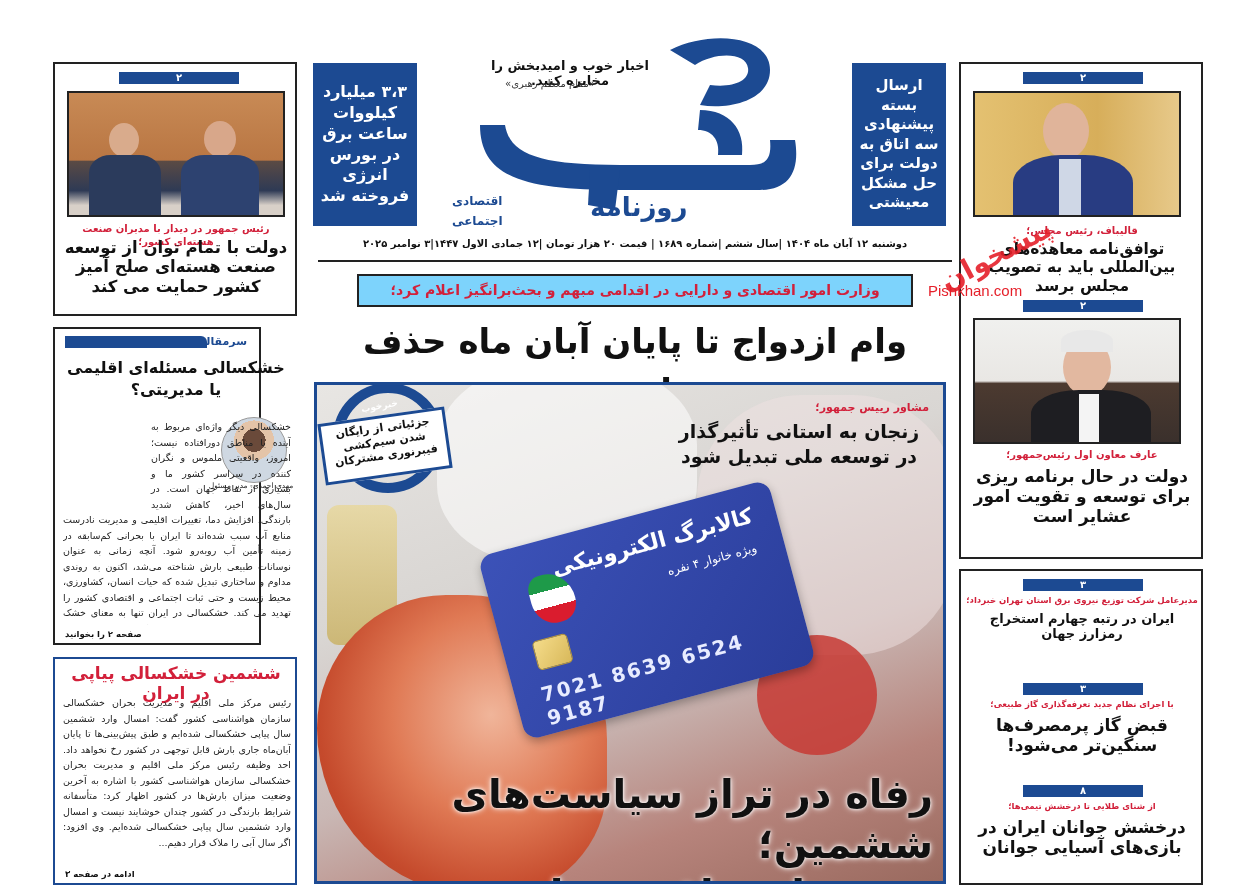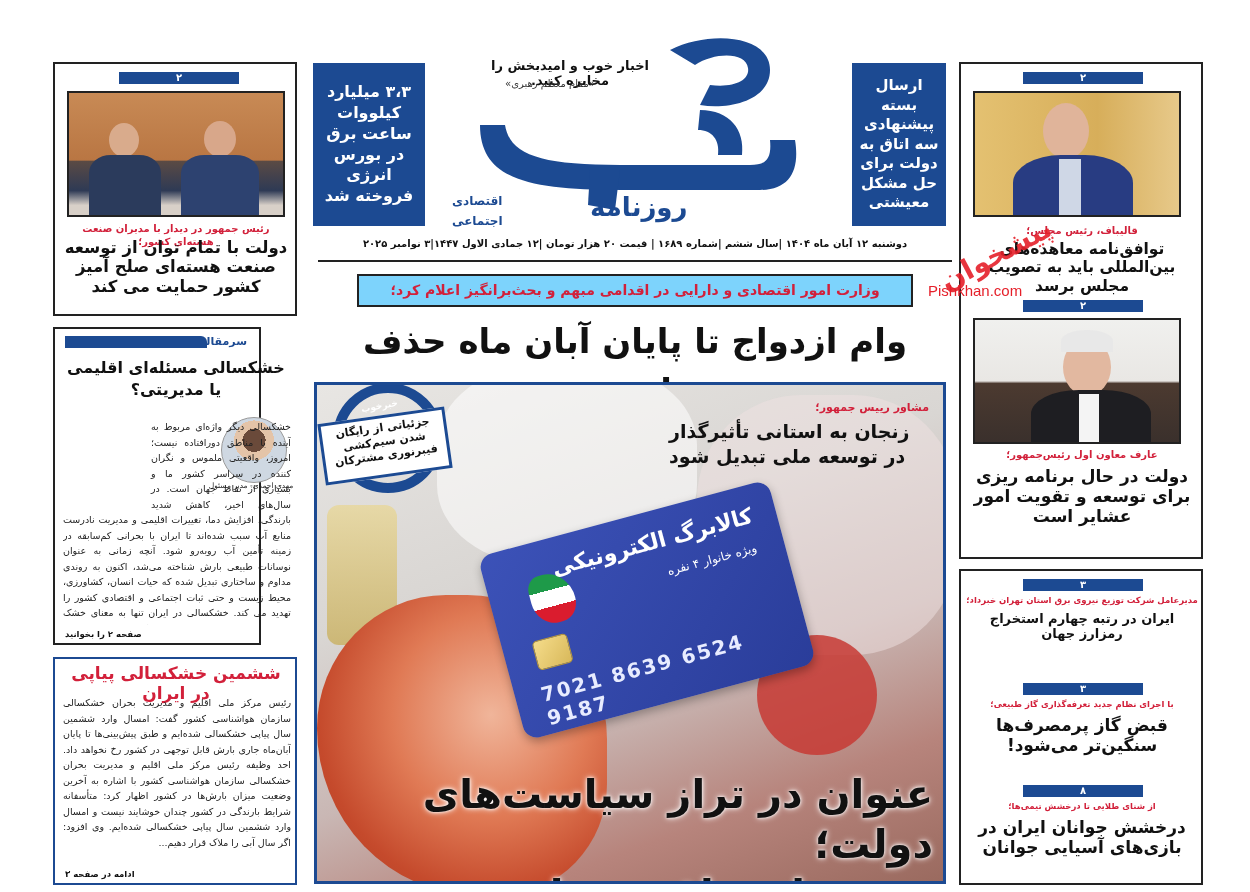--- a/index.html
+++ b/index.html
@@ -38,21 +38,21 @@
   .card-chip { position: absolute; left: 30px; top: 96px; width: 36px; height: 30px; border-radius: 5px; background: linear-gradient(135deg,#f5dc8a,#d8b85a); border: 1px solid #b8983a; }
   .card-num { position: absolute; left: 26px; top: 138px; color: #e8ecff; font-size: 20px; font-weight: bold; letter-spacing: 2px; direction: ltr; }
   .card-flag { position: absolute; left: 40px; top: 34px; width: 44px; height: 50px; border-radius: 30% 60% 40% 50%; background: linear-gradient(#1e9a49 0 33%, #fff 33% 66%, #da1c2e 66% 100%); }
 
   .stamp { position: absolute; left: 4px; top: 6px; width: 130px; height: 100px; }
   .stamp-ring { position: absolute; left: 12px; top: -8px; width: 110px; height: 110px; border-radius: 50%; border: 10px solid #1c4a92; }
   .stamp-card { position: absolute; left: 0; top: 24px; width: 128px; height: 62px; background: #fff; border: 3px solid #1c4a92; transform: rotate(-8deg); text-align: center; font-weight: bold; font-size: 11px; line-height: 14px; padding-top: 3px; }
   .stamp-tag { position: absolute; left: 40px; top: 10px; font-size: 9px; color: #fff; font-weight: bold; transform: rotate(-10deg); }
 
   .hero-kicker { position: absolute; right: 14px; top: 16px; color: #d2203a; font-size: 11px; font-weight: bold; }
-  .hero-sub { position: absolute; right: 14px; top: 34px; width: 260px; text-align: left; font-size: 19px; font-weight: bold; color: #111; line-height: 1.3; }
+  .hero-sub { position: absolute; right: 14px; top: 34px; width: 260px; text-align: center; font-size: 19px; font-weight: bold; color: #111; line-height: 1.3; }
 
   .hero-strip { position: absolute; right: 0; top: 348px; width: 500px; height: 30px; background: #fff; color: #1c2f6e; font-weight: bold; font-size: 15px; text-align: center; line-height: 30px; }
   .hero-big { position: absolute; right: 10px; top: 384px; width: 560px; text-align: right; font-size: 40px; font-weight: bold; color: #111; line-height: 50px; text-shadow: 0 0 3px #fff, 0 0 6px #fff; }
 
   
   .wm1 { position: absolute; left: 935px; top: 238px; font-size: 28px; color: #e5202a; transform: rotate(-28deg); font-weight: bold; opacity: 0.9; }
   .wm2 { position: absolute; left: 928px; top: 282px; font-size: 15px; color: #e5202a; font-family: "Liberation Sans", sans-serif; }
 
   .bodytext { font-size: 9.5px; line-height: 15.5px; color: #222; text-align: justify; }
   .avatar { position: absolute; width: 66px; height: 66px; border-radius: 50%; border: 1px solid #999; overflow: hidden; background: radial-gradient(circle at 50% 35%, #6a4a3a 0 22%, #e4c4a8 22% 38%, #cfd8e2 38% 100%); }
@@ -69,21 +69,21 @@
   </svg>
   <div class="tagline">اخبار خوب و امیدبخش را مخابره کنید.</div>
   <div class="tagline-src">«مقام معظم رهبری»</div>
   <div class="abs" style="left:590px;top:192px;font-size:26px;font-weight:bold;color:#1c4a92;">روزنامه</div>
   <div class="sub1">اقتصادی</div>
   <div class="sub2">اجتماعی</div>
   <div class="dateline">دوشنبه ۱۲ آبان ماه ۱۴۰۴ |سال ششم |شماره ۱۶۸۹ | قیمت ۲۰ هزار تومان |۱۲ جمادی الاول ۱۴۴۷|۳ نوامبر ۲۰۲۵</div>
   <div class="rule"></div>
 </div>
 
-<div class="bluebox" style="left:313px;top:63px;width:112px;height:163px;font-size:16px;">
+<div class="bluebox" style="left:313px;top:63px;width:104px;height:163px;font-size:16px;">
   <span>۳،۳ میلیارد کیلووات ساعت برق در بورس انرژی فروخته شد</span>
 </div>
 <div class="bluebox" style="left:852px;top:63px;width:94px;height:163px;font-size:15px;">
   <span>ارسال بسته پیشنهادی سه اتاق به دولت برای حل مشکل معیشتی</span>
 </div>
 
 <div class="box" style="left:53px;top:62px;width:244px;height:254px;">
   <div class="numbar" style="left:64px;top:8px;width:120px;">۲</div>
   <div class="photo" style="left:12px;top:27px;width:218px;height:126px;background:linear-gradient(180deg,#c88a55 0%,#b97643 55%,#5a4a44 56%,#2e3a55 80%,#d8d0c8 92%);">
     <div class="abs" style="left:40px;top:30px;width:30px;height:34px;border-radius:50%;background:#d9ab8c;"></div>
@@ -135,21 +135,21 @@
   <div class="stamp">
     <div class="stamp-ring"></div>
     <div class="stamp-tag">خبرخوب</div>
     <div class="stamp-card">جزئیاتی از رایگان شدن سیم‌کشی فیبرنوری مشترکان</div>
   </div>
 
   <div class="hero-kicker">مشاور رییس جمهور؛</div>
   <div class="hero-sub">زنجان به استانی تأثیرگذار در توسعه ملی تبدیل شود</div>
 
   <div class="hero-big">
-    <div>عنوان در تراز سیاست‌های دولت؛</div>
+    <div>رفاه در تراز سیاست‌های ششمین؛</div>
     <div>وعده‌ها و واقعیت‌ها</div>
   </div>
 </div>
 
 <div class="box" style="left:959px;top:62px;width:244px;height:497px;">
   <div>
     <div class="numbar" style="left:62px;top:8px;width:120px;">۲</div>
     <div class="photo" style="left:12px;top:27px;width:208px;height:126px;background:linear-gradient(90deg,#e4c171,#d7ae5a 60%,#e7c98a);">
       <div class="abs" style="left:68px;top:10px;width:46px;height:56px;border-radius:50%;background:#e0b49a;"></div>
       <div class="abs" style="left:38px;top:62px;width:120px;height:70px;border-radius:40% 40% 0 0;background:#283c82;"></div>

